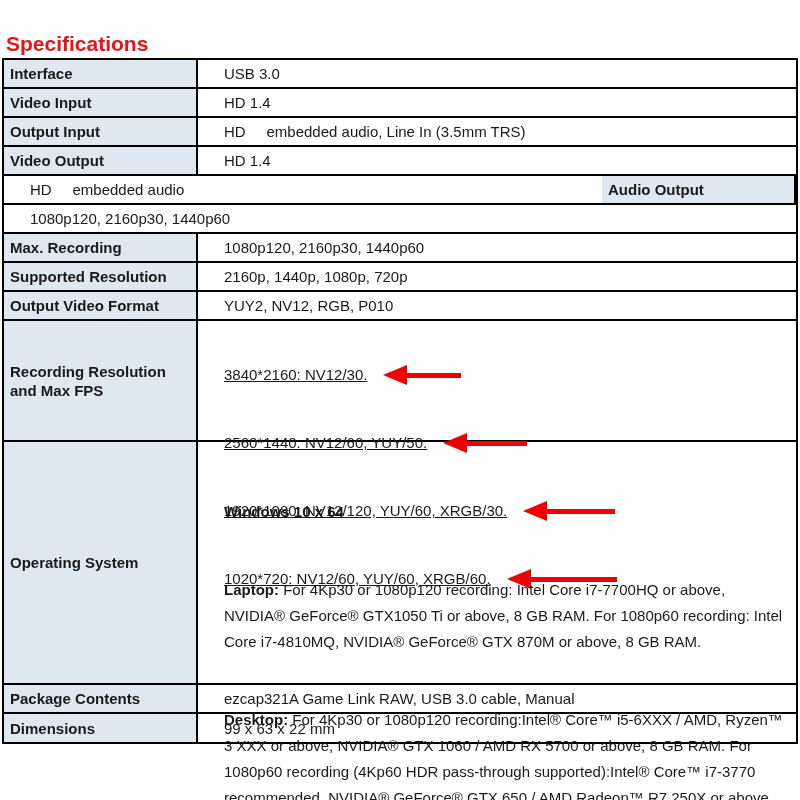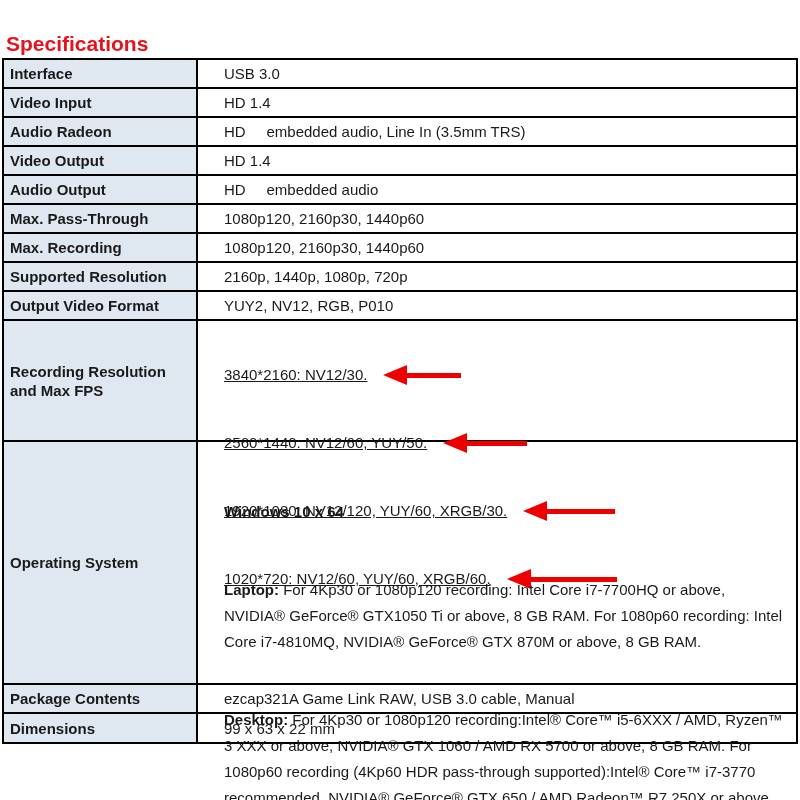--- a/index.html
+++ b/index.html
@@ -39,36 +39,35 @@
       <div class="cell label">Interface</div>
       <div class="cell value">USB 3.0</div>
     </div>
 
     <div class="row" style="height:29px">
       <div class="cell label">Video Input</div>
       <div class="cell value">HD 1.4</div>
     </div>
 
     <div class="row" style="height:29px">
-      <div class="cell label">Audio Radeon</div>
+      <div class="cell label">Output Input</div>
       <div class="cell value">HD     embedded audio, Line In (3.5mm TRS)</div>
     </div>
 
     <div class="row" style="height:29px">
       <div class="cell label">Video Output</div>
       <div class="cell value">HD 1.4</div>
     </div>
 
     <div class="row" style="height:29px">
+      <div class="cell value">HD     embedded audio</div>
       <div class="cell label">Audio Output</div>
-      <div class="cell value">HD     embedded audio</div>
     </div>
 
     <div class="row" style="height:29px">
-      <div class="cell label">Max. Pass-Through</div>
       <div class="cell value">1080p120, 2160p30, 1440p60</div>
     </div>
 
     <div class="row" style="height:29px">
       <div class="cell label">Max. Recording</div>
       <div class="cell value">1080p120, 2160p30, 1440p60</div>
     </div>
 
     <div class="row" style="height:29px">
       <div class="cell label">Supported Resolution</div>

